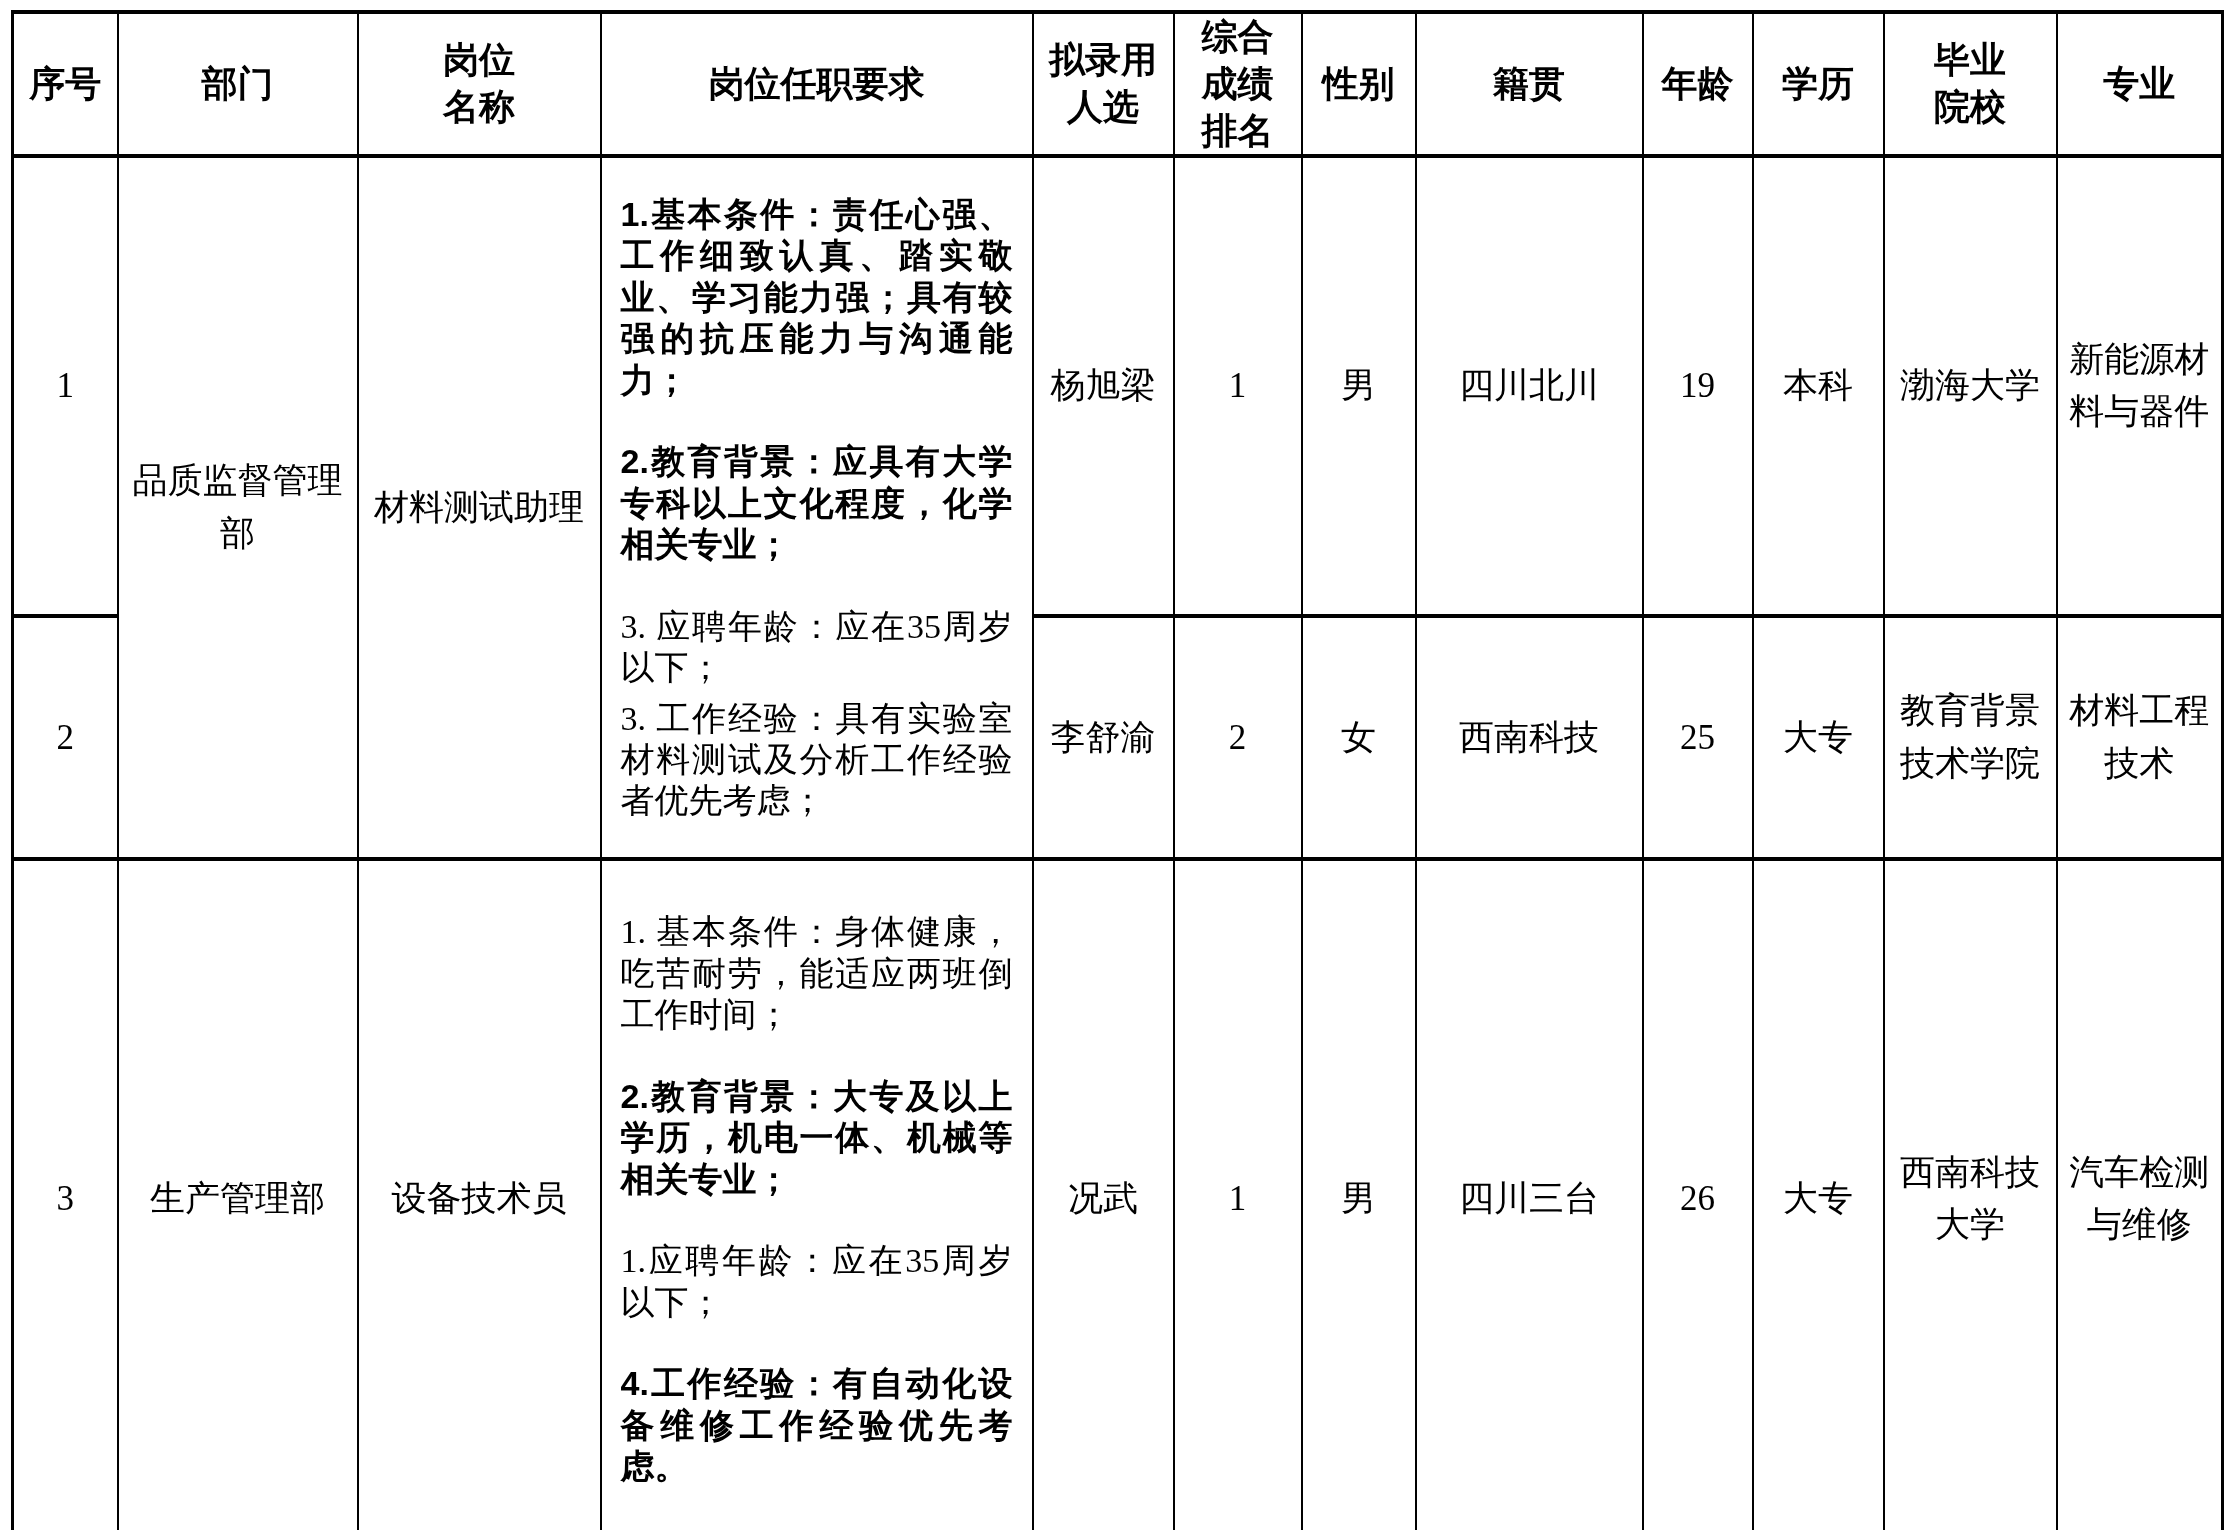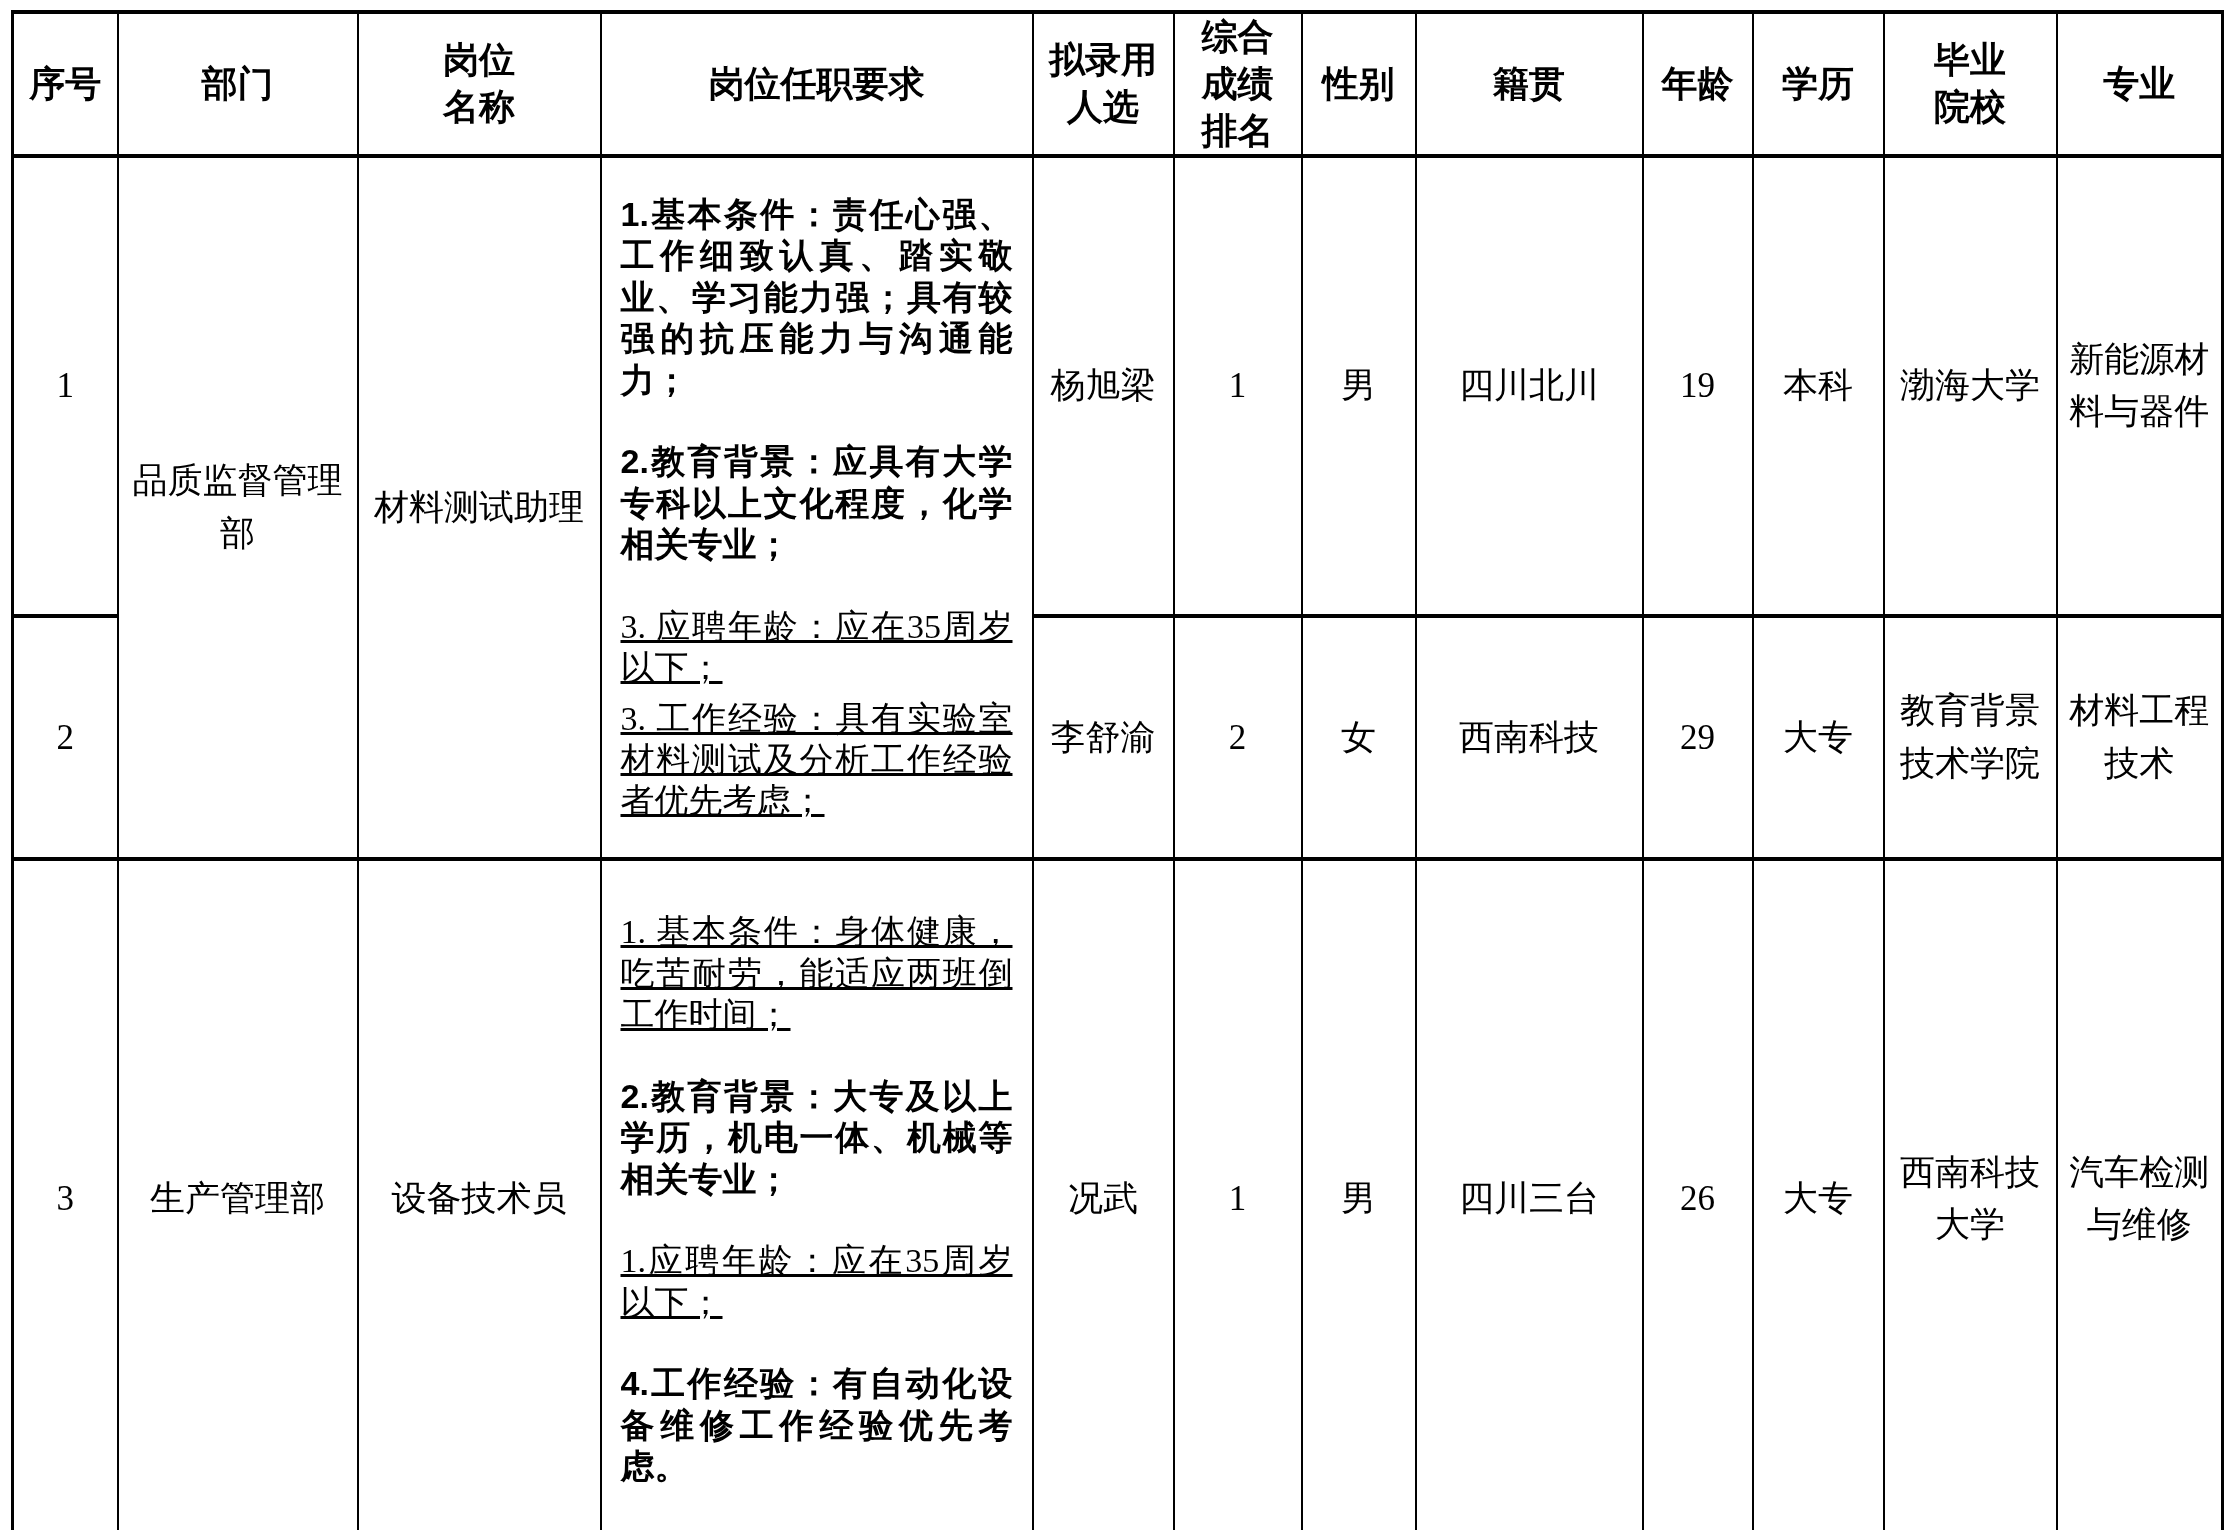--- a/index.html
+++ b/index.html
@@ -48,21 +48,21 @@
     text-align: left;
     white-space: normal;
     padding: 0 10px;
   }
   td.req p {
     margin: 9px;
     font-size: 34px;
     line-height: 1.22;
     text-align: justify;
   }
-  td.req p.song { font-family: "Liberation Serif", serif; text-decoration: underline; }
+  td.req p.song { font-family: "Liberation Serif", serif; }
   td.req p.hei  { font-family: "Liberation Sans", sans-serif; font-weight: bold; }
   td.req p.gap  { margin-bottom: 40px; }
 </style>
 </head>
 <body>
 
 <div class="page">
   <table class="recruit">
     <colgroup>
       <col style="width:105px">
@@ -120,21 +120,21 @@
         <td>渤海大学</td>
         <td>新能源材
 料与器件</td>
       </tr>
       <tr class="r2">
         <td>2</td>
         <td>李舒渝</td>
         <td>2</td>
         <td>女</td>
         <td>西南科技</td>
-        <td>29</td>
+        <td>25</td>
         <td>大专</td>
         <td>教育背景
 技术学院</td>
           <td>材料工程
 技术</td>
       </tr>
       <tr class="r3">
         <td>3</td>
         <td>生产管理部</td>
         <td>设备技术员</td>

